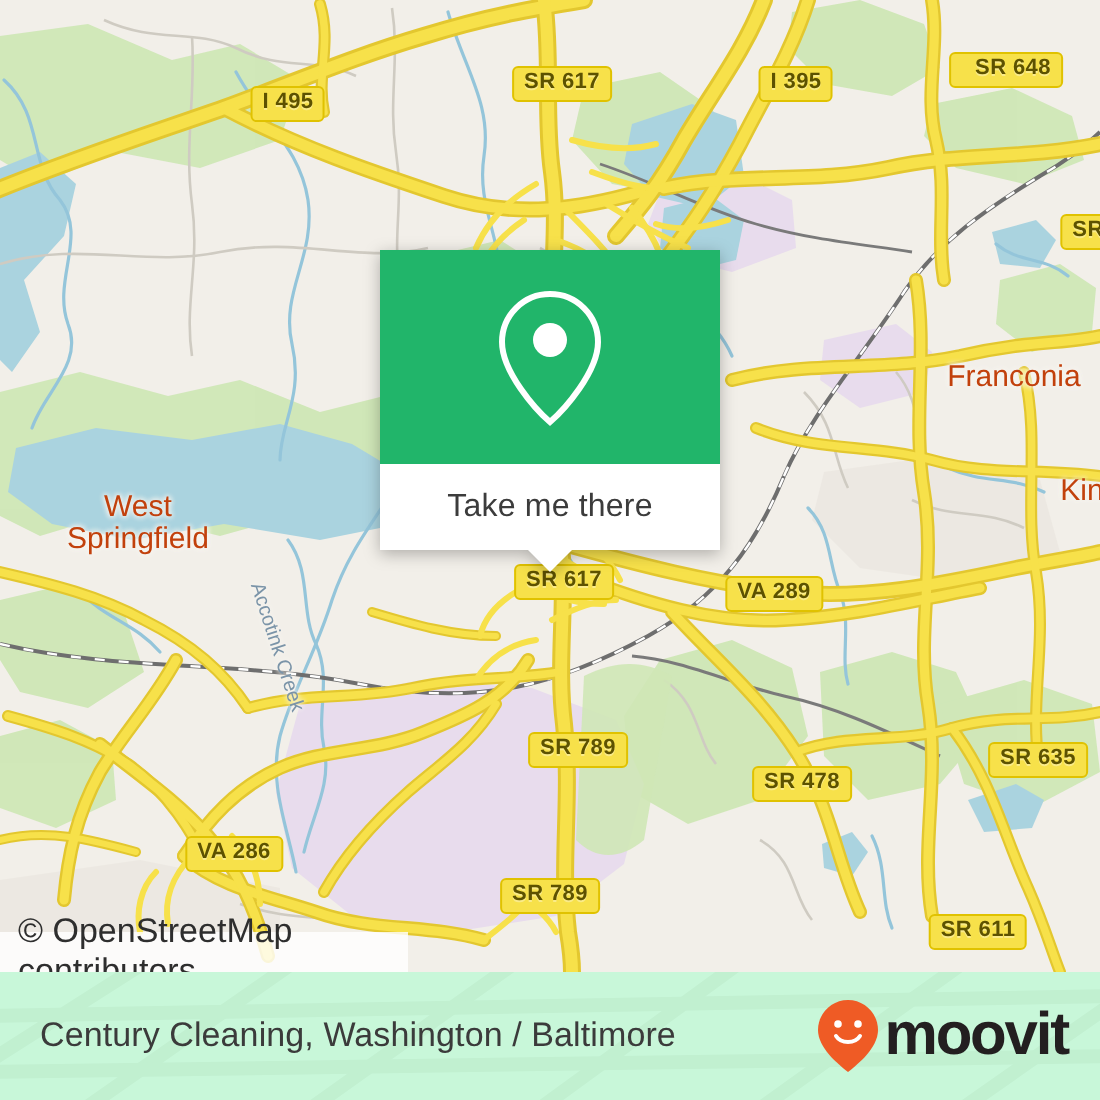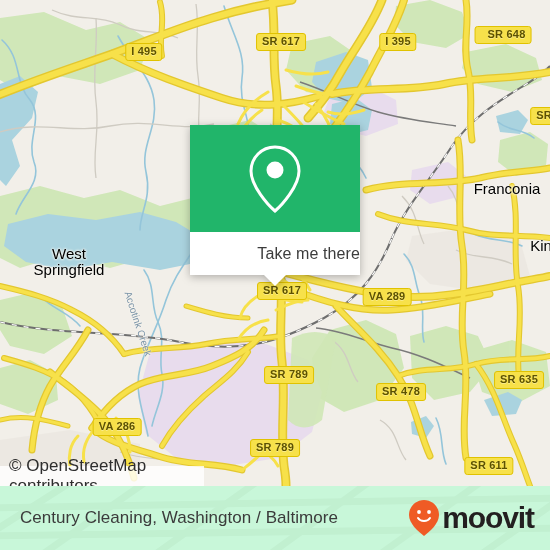--- a/index.html
+++ b/index.html
@@ -33,21 +33,21 @@
     padding: 1px 5px 2px 5px;
     white-space: nowrap;
     line-height: 13px;
     transform: translate(-50%, -50%);
     text-shadow: 0 1px 0 rgba(255,255,255,.35);
   }
 
   
   .place {
     position: absolute;
-    color: #000000;
+    color: #c2410c;
     font-size: 15px;
     line-height: 16px;
     white-space: nowrap;
     transform: translate(-50%, -50%);
     text-align: center;
     text-shadow: 0 0 3px #f7f5f0, 0 0 3px #f7f5f0, 0 0 2px #f7f5f0;
   }
   .water-label {
     position: absolute;
     color: #7b94a8;
@@ -64,21 +64,21 @@
     filter: drop-shadow(0 2px 4px rgba(0,0,0,.28));
   }
   #popup-head {
     background: #21b56a;
     height: 107px;
     display: flex; align-items: center; justify-content: center;
   }
   #popup-foot {
     background: #ffffff;
     height: 43px;
-    display: flex; align-items: center; justify-content: flex-end;
+    display: flex; align-items: center; justify-content: center;
     position: relative;
   }
   #popup-foot-label {
     color: #3c3c3c;
     font-size: 16px;
     letter-spacing: .1px;
   }
   #popup-tail {
     position: absolute;
     left: 50%; bottom: -11px;

